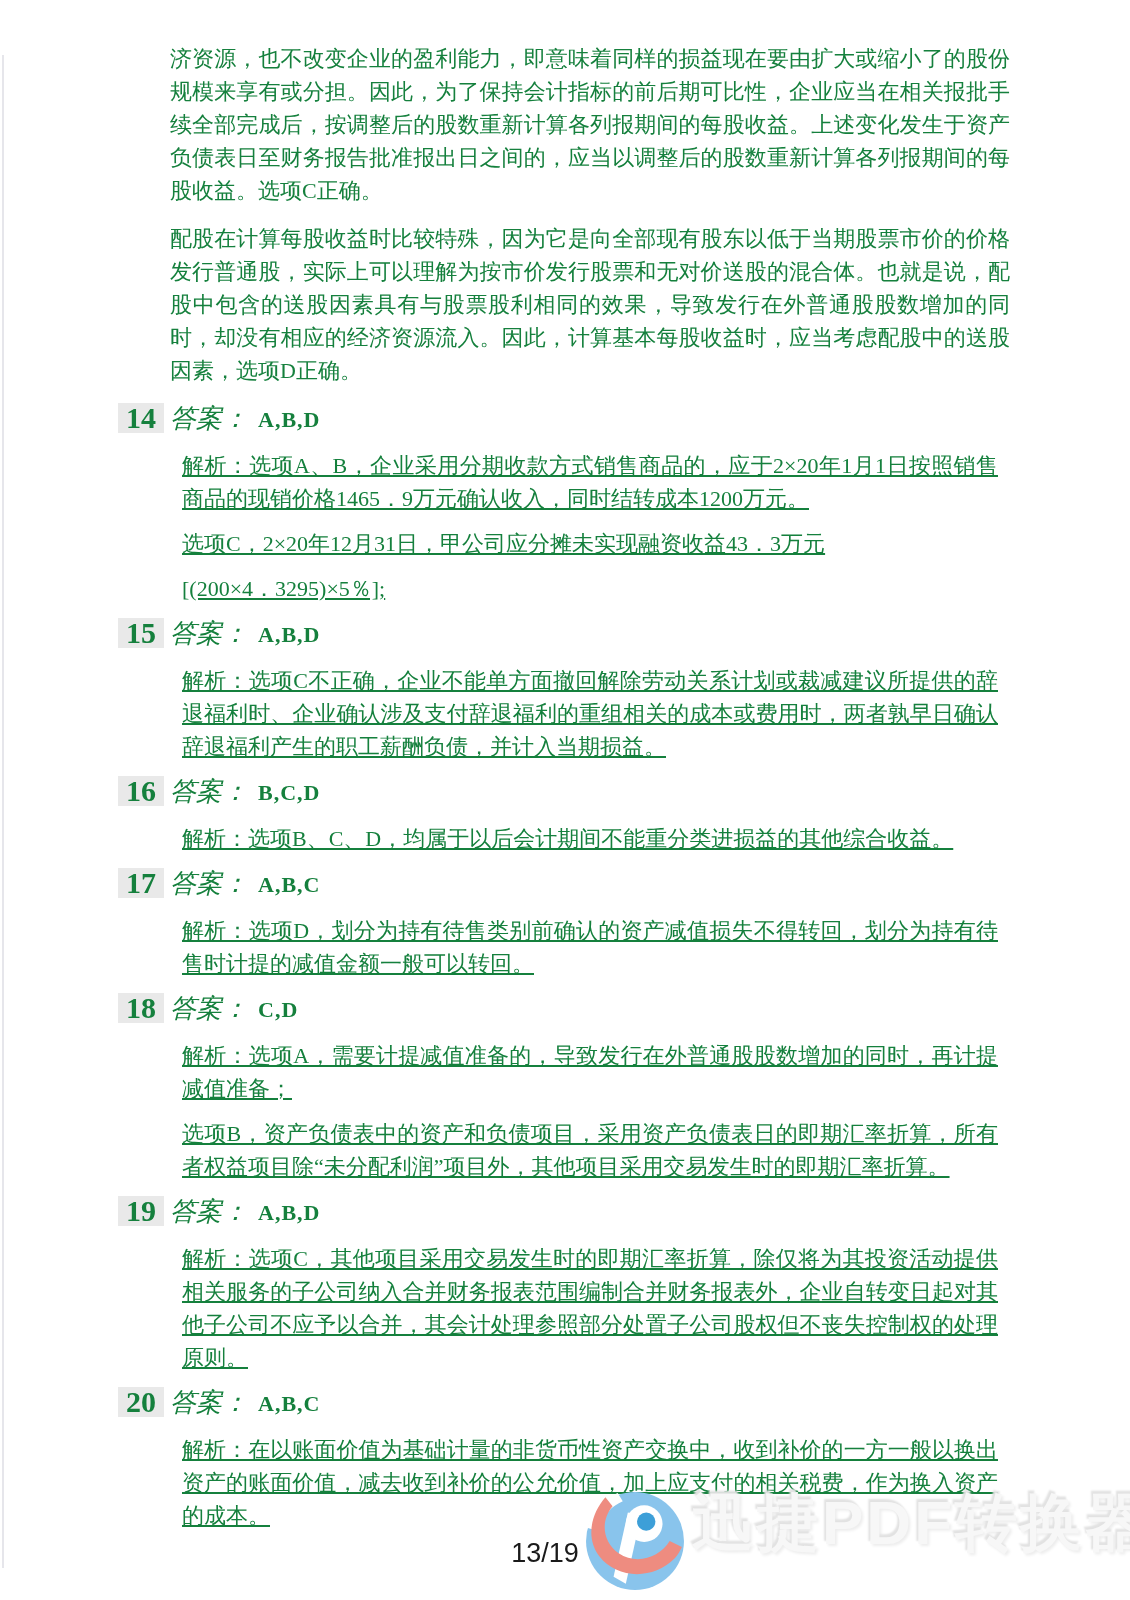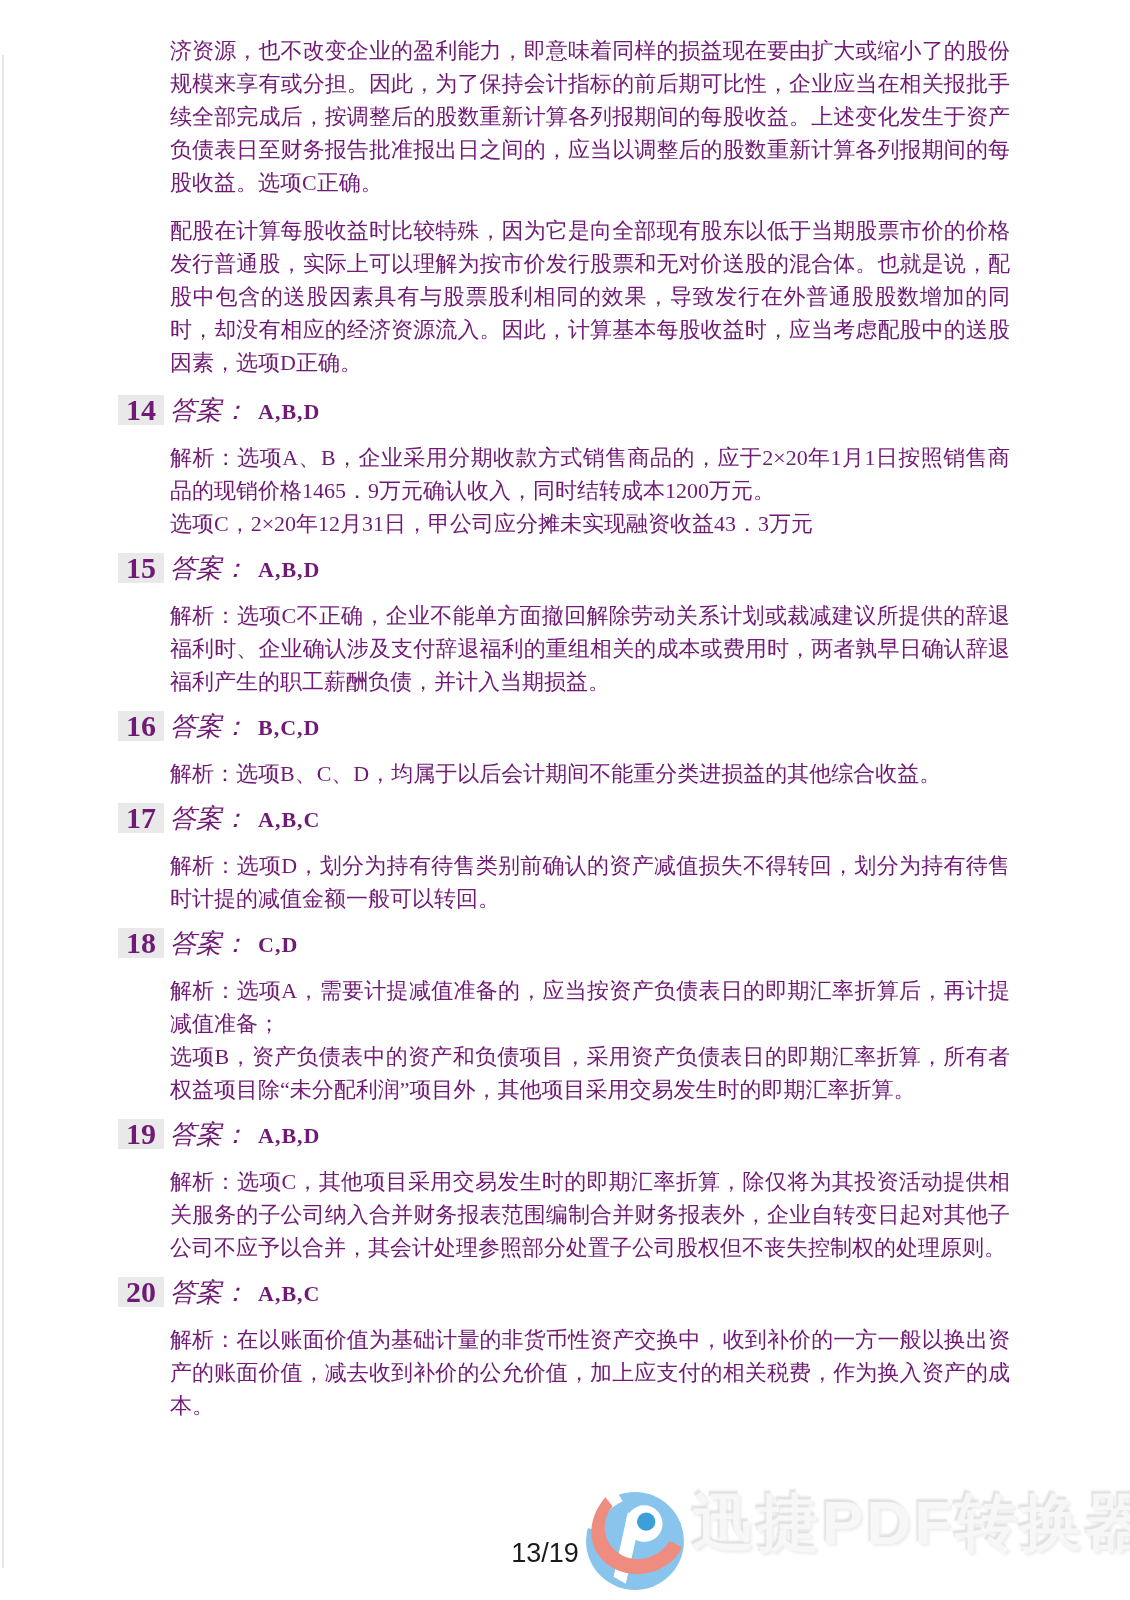--- a/index.html
+++ b/index.html
@@ -20,23 +20,23 @@
     left: 2px;
     top: 55px;
     width: 2px;
     height: 1513px;
     background: #dcdce2;
     opacity: 0.7;
   }
   .content {
     position: absolute;
     left: 170px;
-    top: 34px;
+    top: 42px;
     width: 840px;
-    color: #701a75;
+    color: #15803d;
     font-size: 22px;
     line-height: 33px;
     text-align: justify;
   }
   .intro p {
     margin: 0 0 15px 0;
   }
   .question {
     position: relative;
     margin-top: 12px;
@@ -56,21 +56,21 @@
     padding: 0 8px;
   }
   .q-label { font-size: 26px; font-style: italic; }
   .q-answer {
     font-weight: bold;
     font-size: 22px;
     margin-left: 10px;
     letter-spacing: 1px;
   }
   .explanation { margin-top: 13px; }
-  .explanation p { margin: 0; }
+  .explanation p { margin: 12px; text-decoration: underline; }
   
   .watermark {
     position: absolute;
     left: 584px;
     top: 1488px;
     width: 540px;
     height: 112px;
     pointer-events: none;
   }
   .wm-logo {
@@ -119,20 +119,21 @@
         <p>配股在计算每股收益时比较特殊，因为它是向全部现有股东以低于当期股票市价的价格发行普通股，实际上可以理解为按市价发行股票和无对价送股的混合体。也就是说，配股中包含的送股因素具有与股票股利相同的效果，导致发行在外普通股股数增加的同时，却没有相应的经济资源流入。因此，计算基本每股收益时，应当考虑配股中的送股因素，选项D正确。</p>
       </div>
 
     <section class="question">
       <div class="q-header">
         <span class="q-num">14</span><span class="q-label">答案：</span><span class="q-answer">A,B,D</span>
       </div>
       <div class="explanation">
           <p>解析：选项A、B，企业采用分期收款方式销售商品的，应于2×20年1月1日按照销售商品的现销价格1465．9万元确认收入，同时结转成本1200万元。</p>
           <p>选项C，2×20年12月31日，甲公司应分摊未实现融资收益43．3万元</p>
+          <p>[(200×4．3295)×5％];</p>
         </div>
     </section>
 
     <section class="question">
       <div class="q-header">
         <span class="q-num">15</span><span class="q-label">答案：</span><span class="q-answer">A,B,D</span>
       </div>
       <div class="explanation">
           <p>解析：选项C不正确，企业不能单方面撤回解除劳动关系计划或裁减建议所提供的辞退福利时、企业确认涉及支付辞退福利的重组相关的成本或费用时，两者孰早日确认辞退福利产生的职工薪酬负债，并计入当期损益。</p>
         </div>
@@ -154,21 +155,21 @@
       <div class="explanation">
           <p>解析：选项D，划分为持有待售类别前确认的资产减值损失不得转回，划分为持有待售时计提的减值金额一般可以转回。</p>
         </div>
     </section>
 
     <section class="question">
       <div class="q-header">
         <span class="q-num">18</span><span class="q-label">答案：</span><span class="q-answer">C,D</span>
       </div>
       <div class="explanation">
-          <p>解析：选项A，需要计提减值准备的，应当按资产负债表日的即期汇率折算后，再计提减值准备；</p>
+          <p>解析：选项A，需要计提减值准备的，导致发行在外普通股股数增加的同时，再计提减值准备；</p>
           <p>选项B，资产负债表中的资产和负债项目，采用资产负债表日的即期汇率折算，所有者权益项目除“未分配利润”项目外，其他项目采用交易发生时的即期汇率折算。</p>
         </div>
     </section>
 
     <section class="question">
       <div class="q-header">
         <span class="q-num">19</span><span class="q-label">答案：</span><span class="q-answer">A,B,D</span>
       </div>
       <div class="explanation">
           <p>解析：选项C，其他项目采用交易发生时的即期汇率折算，除仅将为其投资活动提供相关服务的子公司纳入合并财务报表范围编制合并财务报表外，企业自转变日起对其他子公司不应予以合并，其会计处理参照部分处置子公司股权但不丧失控制权的处理原则。</p>

